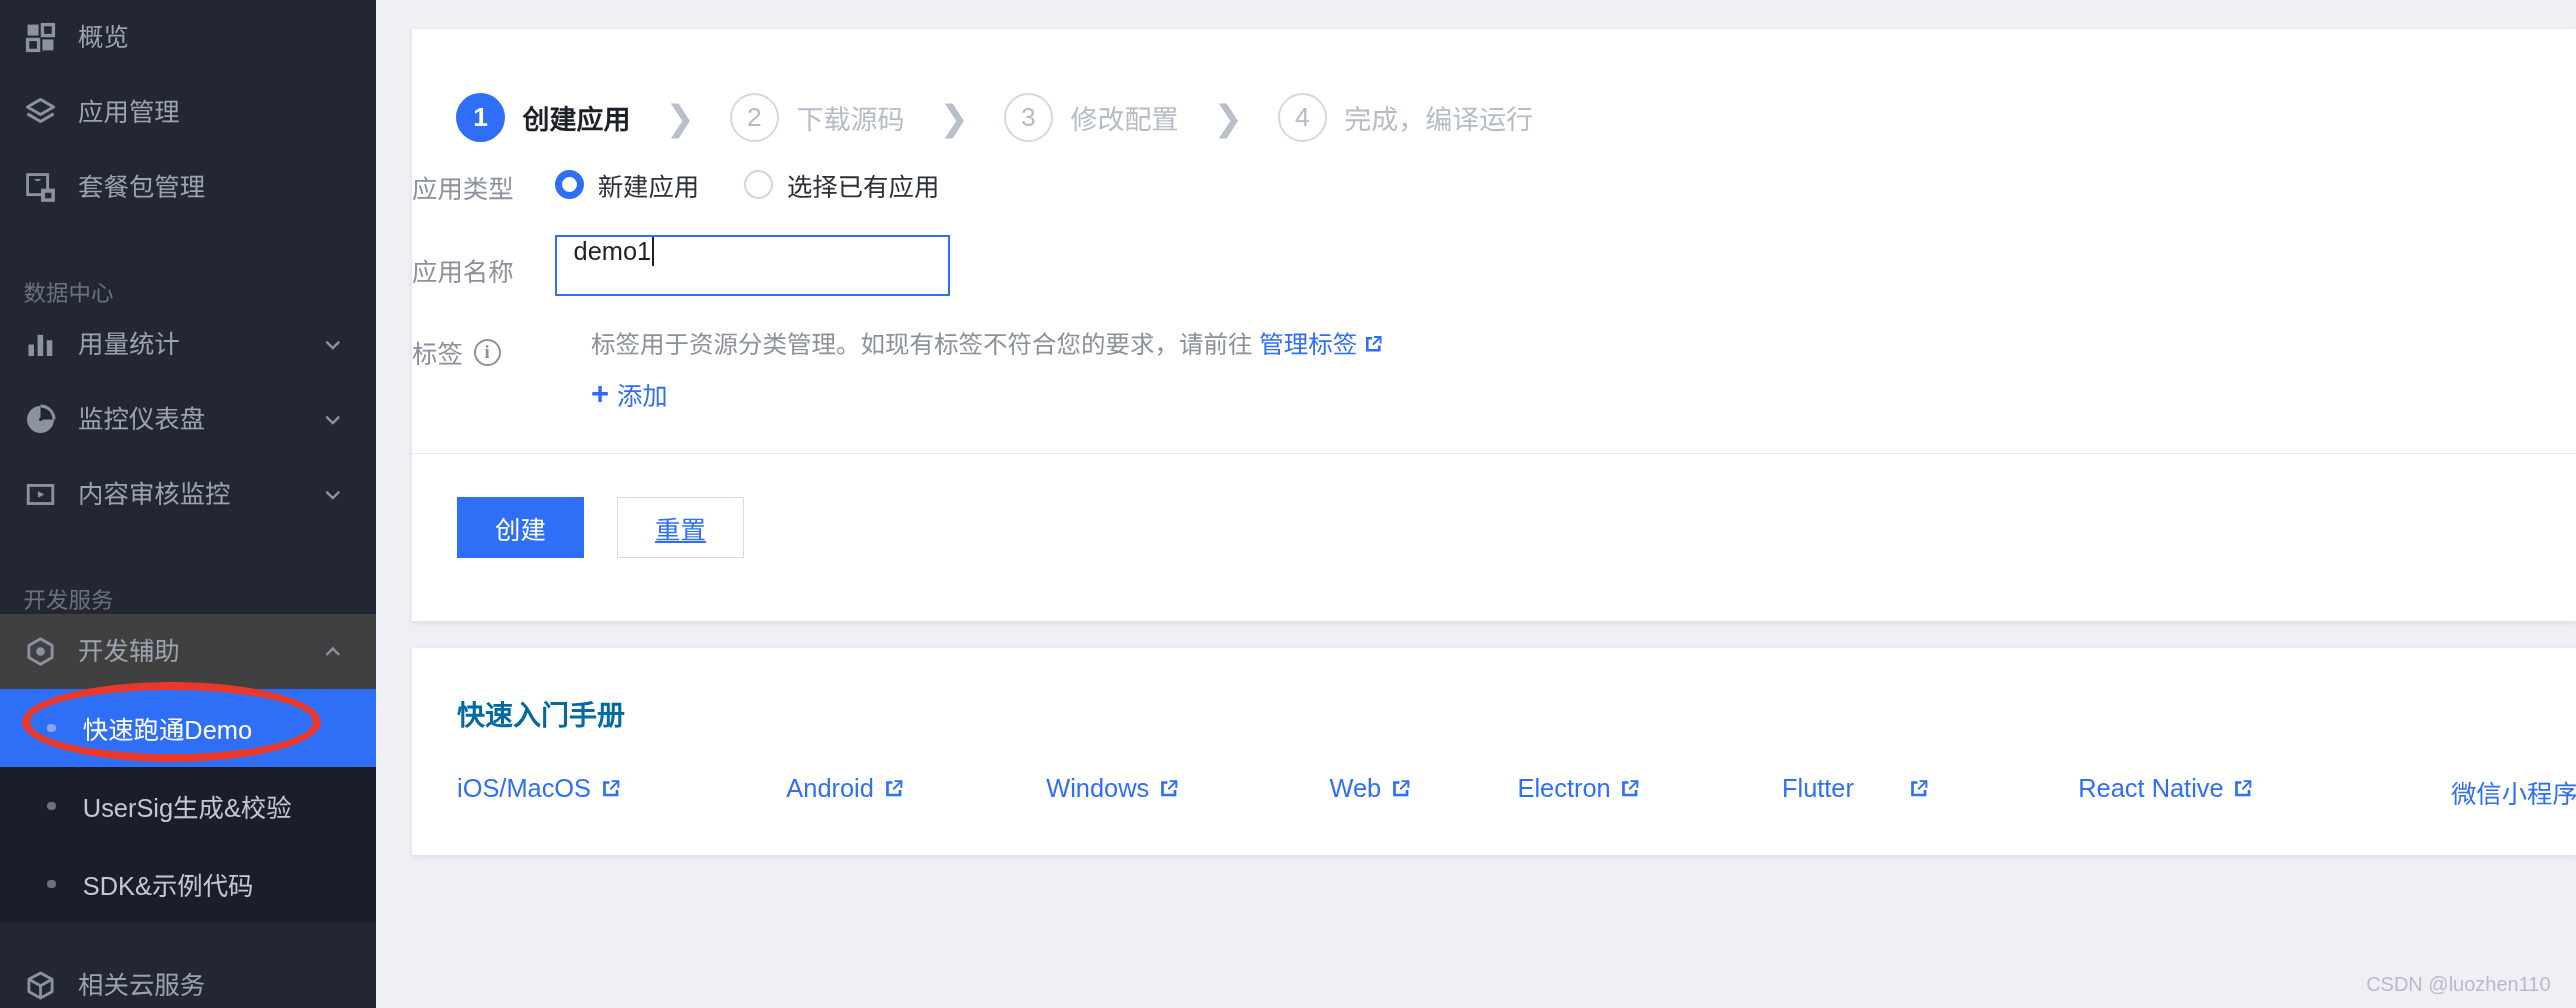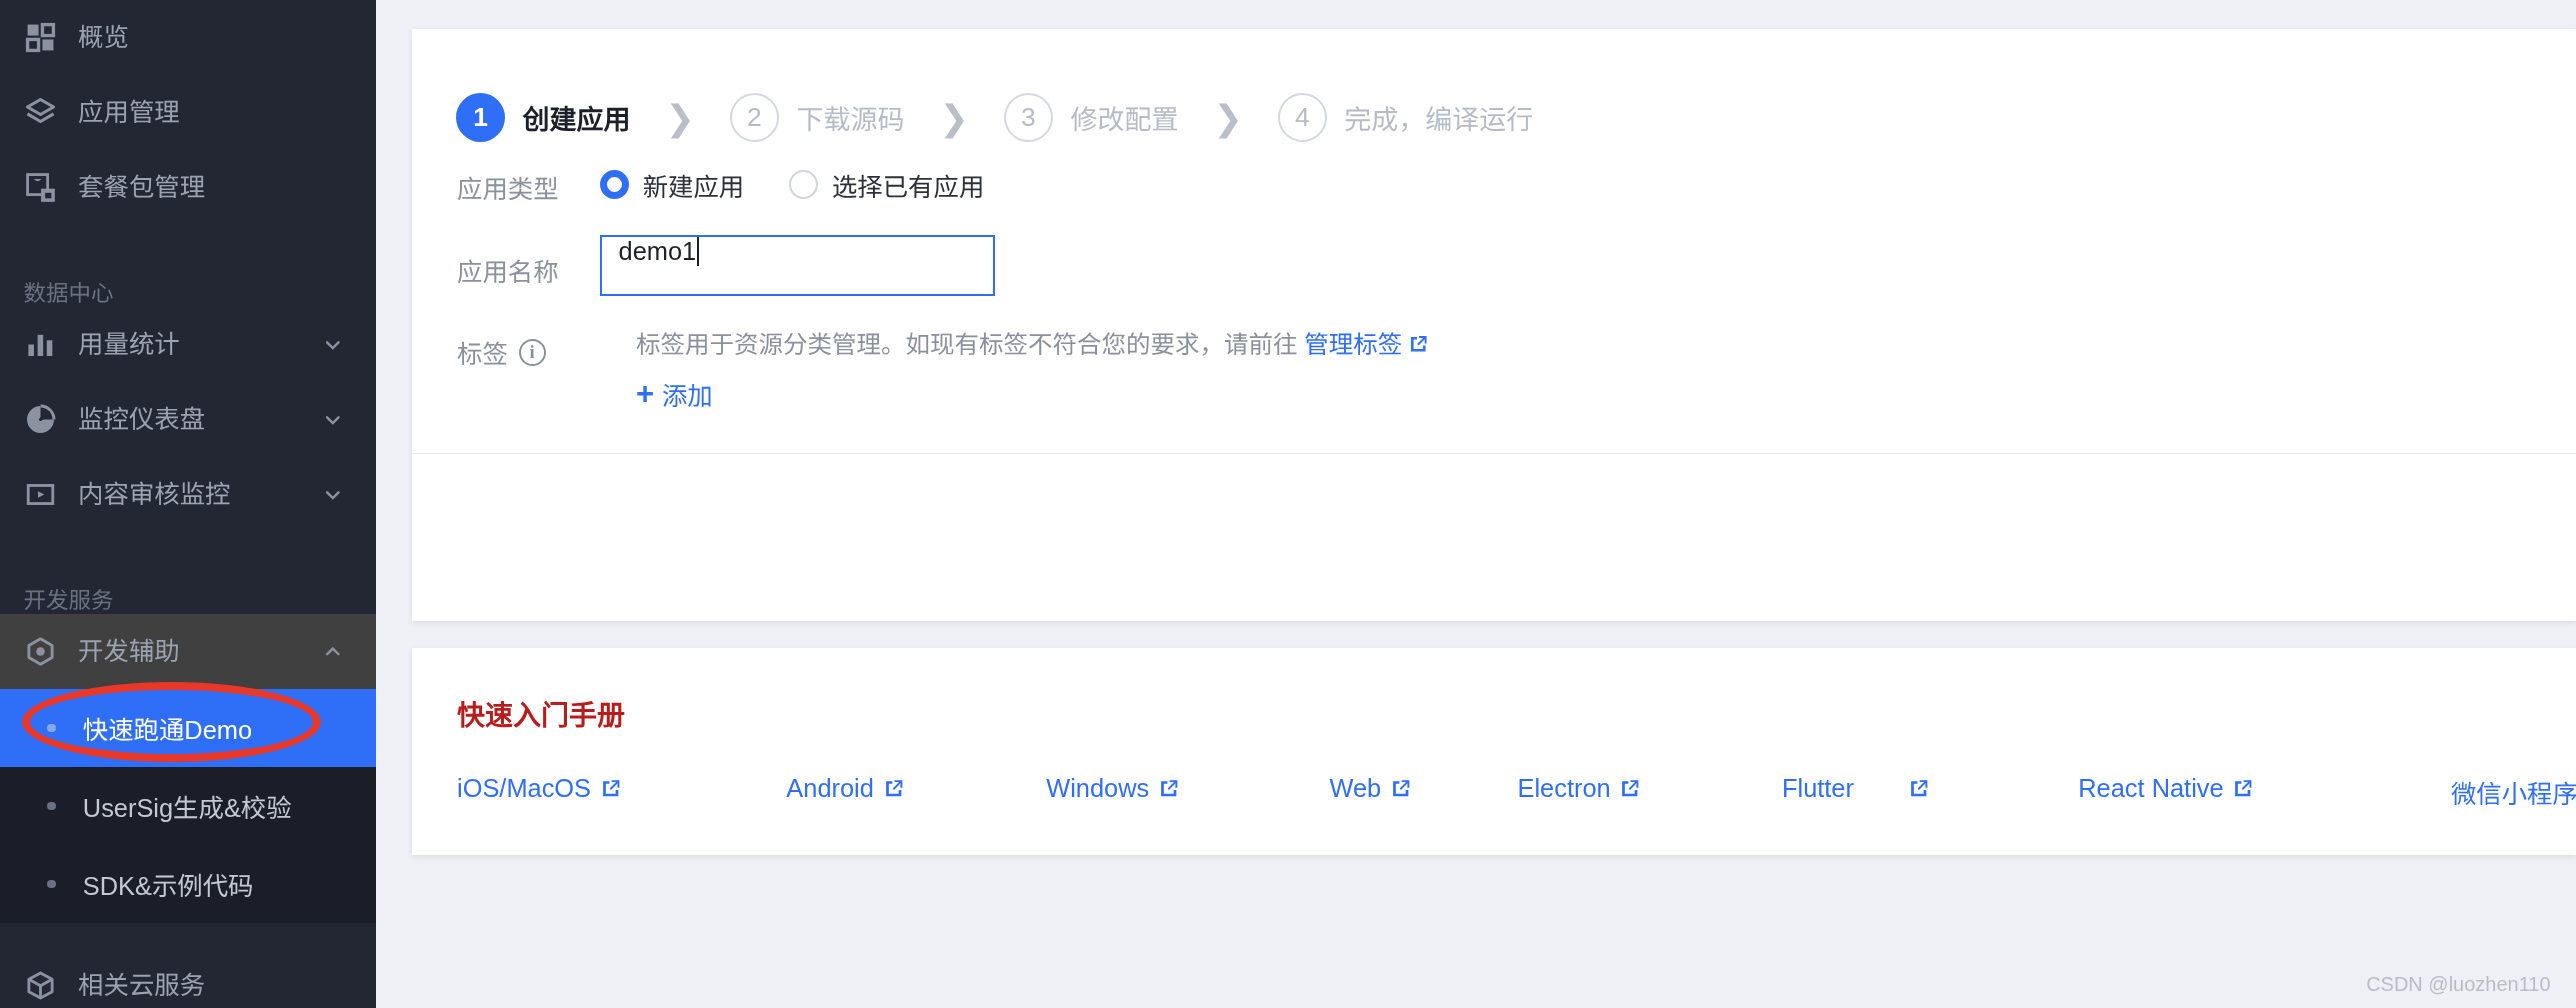--- a/index.html
+++ b/index.html
@@ -97,21 +97,21 @@
   .step.idle .circ { border: 2px solid #d4d8e0; color: #b6bcc7; background: #fff; }
   .step .stext { font-size: 27px; }
   .step.cur .stext { color: #1c2028; font-weight: bold; }
   .step.idle .stext { color: #b6bcc7; }
   .step-sep {
     margin: 0 35px; color: #b9bfc9;
     font-size: 35px; line-height: 1; font-weight: 300;
   }
 
   
-  .frow { display: flex; align-items: flex-start; padding-left: 45px; }
+  .frow { display: flex; align-items: flex-start; }
   .frow-label {
     width: 143px; flex: 0 0 143px;
     color: #8b919c; font-size: 25.4px;
     padding-top: 5.9px;
     display: flex; align-items: center;
   }
   .frow-body { flex: 1; display: flex; align-items: center; }
 
   .radio-row { height: 61px; align-items: center; }
   .radio {
@@ -172,21 +172,21 @@
   }
   .btn-primary { background: #2f6ef7; color: #fff; min-width: 127px; }
   .btn-ghost {
     background: #fff; border: 1px solid #d6dae2; color: #2f6ef7;
     margin-left: 33px; min-width: 127px;
     text-decoration: underline;
   }
 
   
   .qs-title {
-    font-size: 28px; font-weight: bold; color: #b91c1c;
+    font-size: 28px; font-weight: bold; color: #0369a1;
     padding: 45px 0 0 45px;
   }
   .qs-links {
     display: flex; align-items: flex-start;
     padding: 41px 0 0 45px;
   }
   .qs-link {
     color: #2f6ef7; font-size: 25.4px;
     display: flex; align-items: center;
     cursor: pointer; white-space: nowrap;
@@ -400,20 +400,24 @@
           </div>
           <div class="add-tag">
             <span class="plus">+</span>
             <span>添加</span>
           </div>
         </div>
       </div>
 
       <div class="divider"></div>
 
+      <div class="btn-row">
+        <div class="btn btn-primary">创建</div>
+        <div class="btn btn-ghost">重置</div>
+      </div>
 
     </section>
 
     <section class="card card-2">
       <div class="qs-title">快速入门手册</div>
       <div class="qs-links" id="qsLinks">
           <div class="qs-link" style="margin-right: 165px;">
             <span>iOS/MacOS</span>
             <span class="ext-ico">
               <svg width="21.5" height="21.5" viewBox="0 0 24 24" fill="none" stroke="#2f6ef7" stroke-width="2.2">

